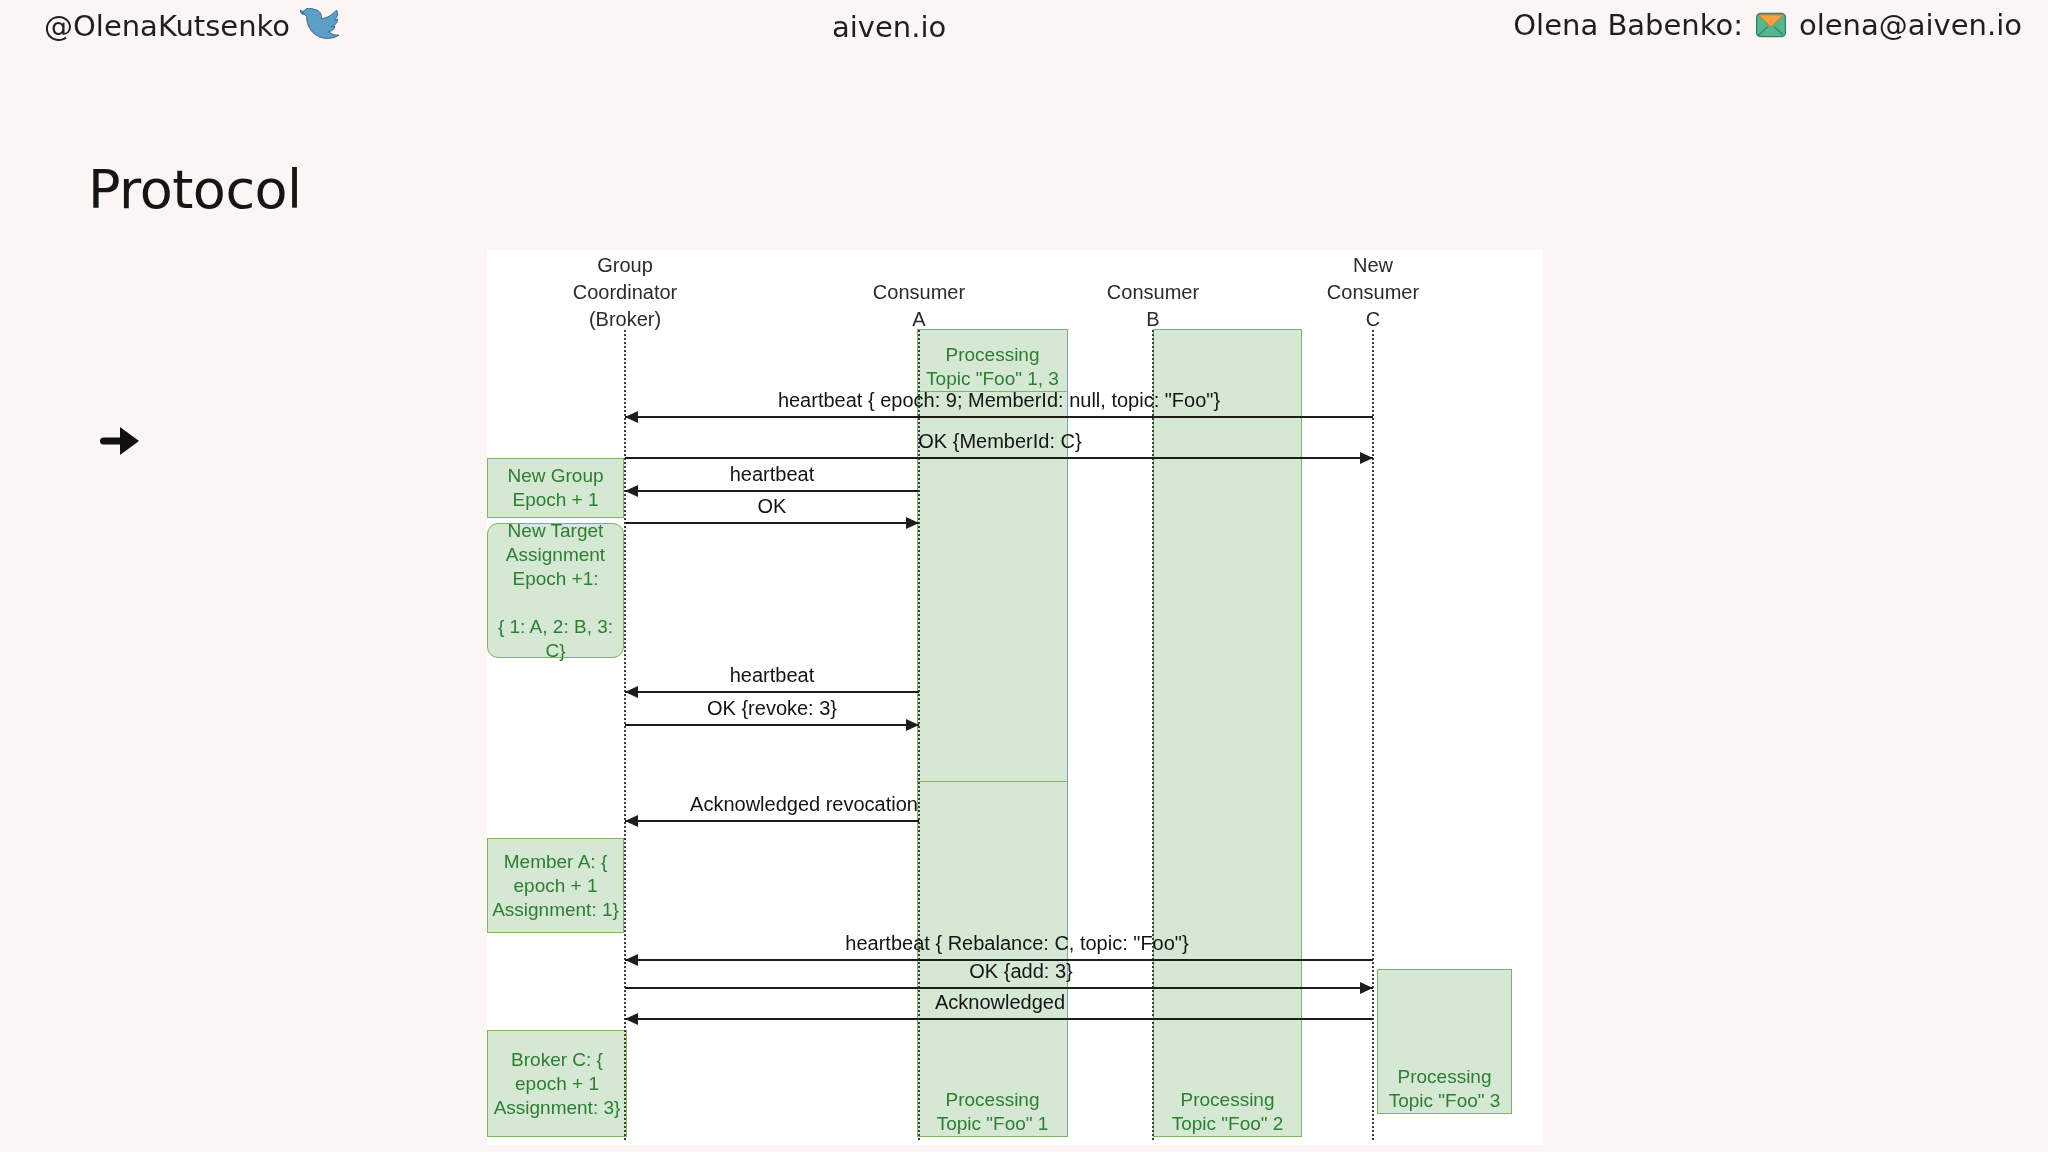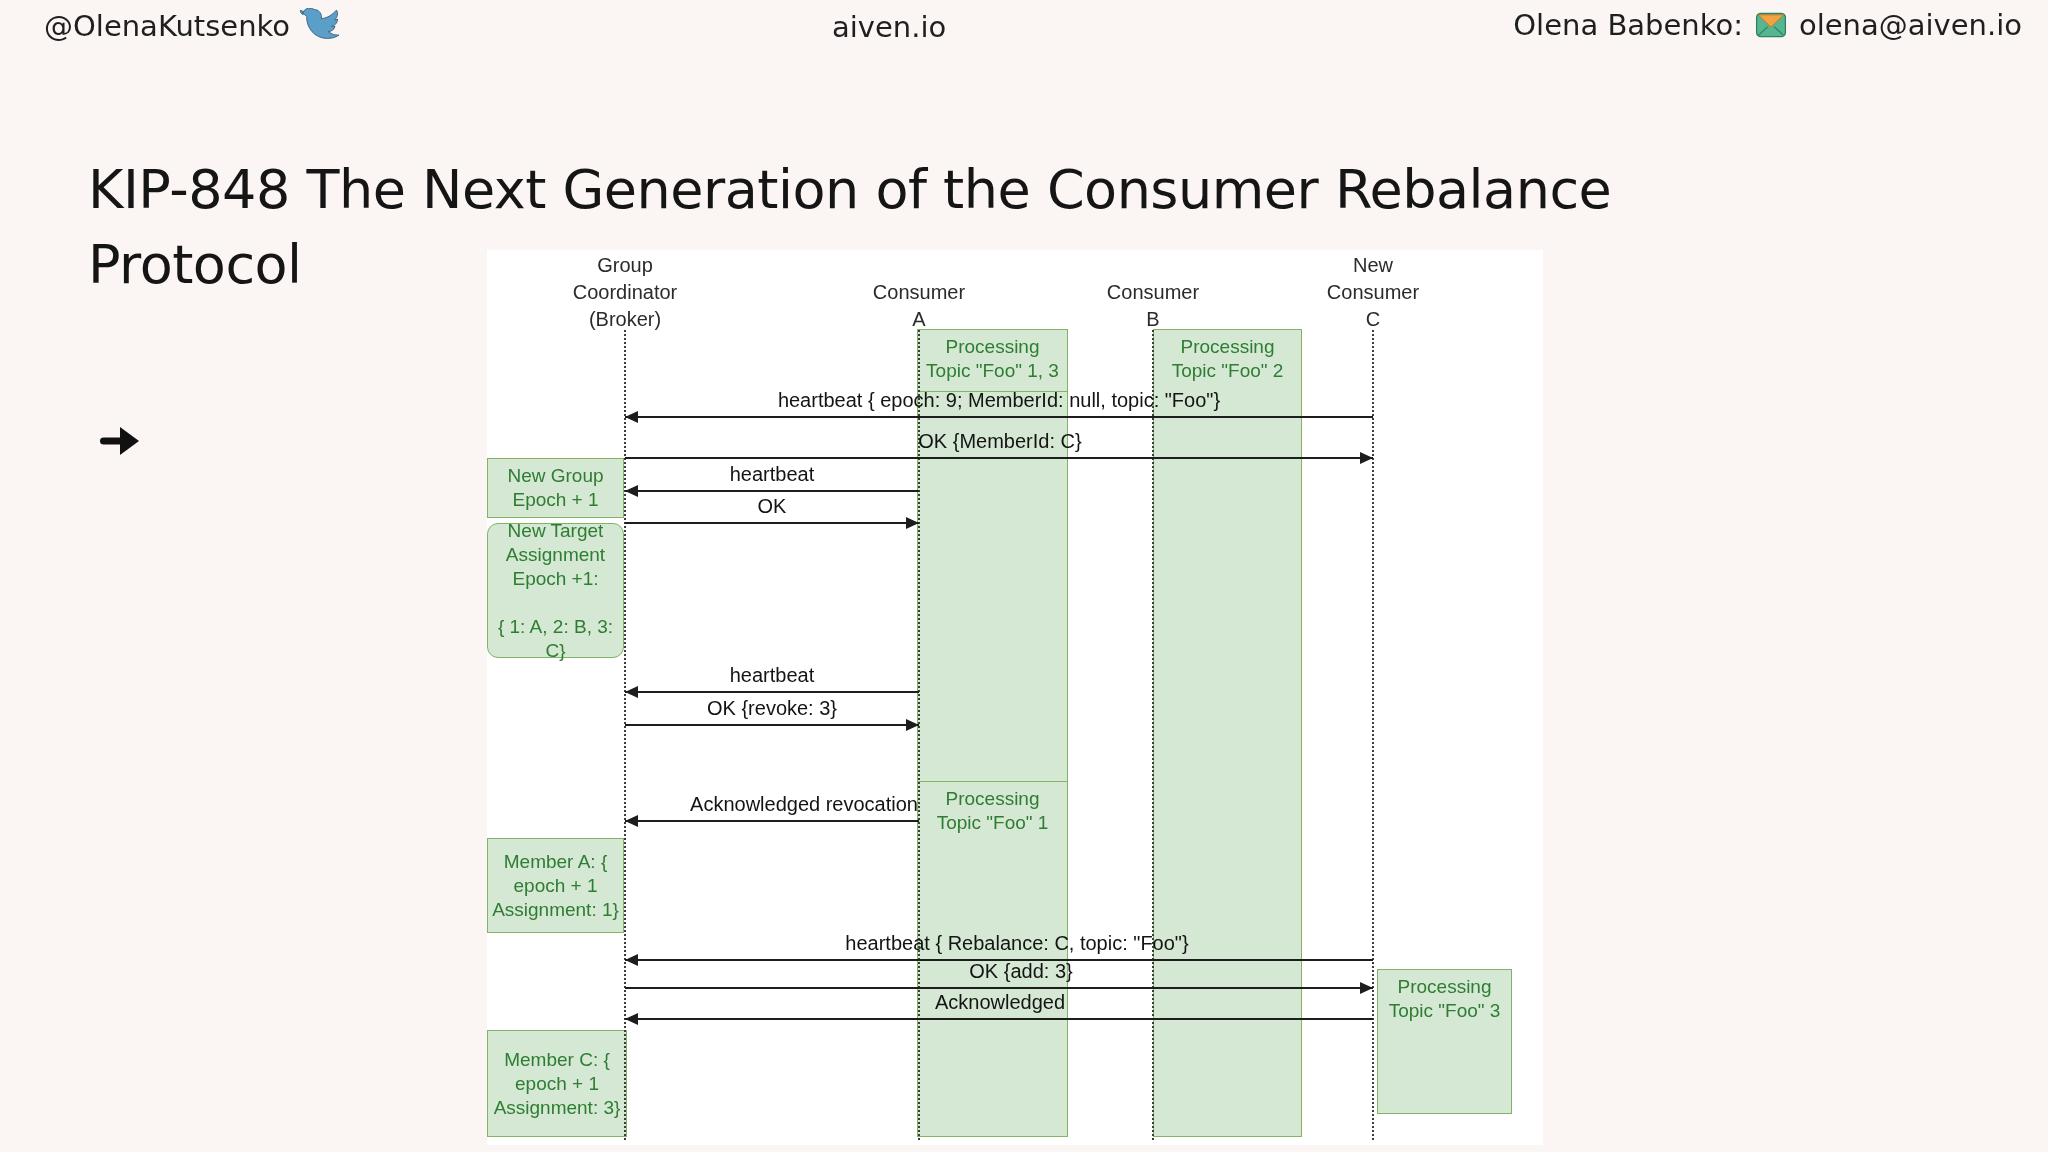--- a/index.html
+++ b/index.html
@@ -17,21 +17,21 @@
   .bullet{position:absolute;left:98px;top:424px}
   
   #diagram{position:absolute;left:487px;top:250px;width:1056px;height:895px;background:#ffffff;
            font-family:"Liberation Sans",sans-serif}
   .actor{position:absolute;transform:translateX(-50%);text-align:center;font-size:20px;line-height:27px;
          color:#2b2b2b;white-space:nowrap;z-index:3}
   .lifeline{position:absolute;width:0;border-left:2px dotted #3c3c3c;z-index:3}
   .gbox{position:absolute;background:#d5e8d4;border:1px solid #82b366;color:#2e7d32;
         font-size:19px;line-height:24px;text-align:center;box-sizing:border-box;
         display:flex;flex-direction:column;z-index:2}
-  .gbox.top{justify-content:flex-start;padding-top:5px}
+  .gbox.top{justify-content:flex-end;padding-top:5px}
   .gbox.center{justify-content:center}
   .mline{position:absolute;height:0;border-top:2px solid #1d1d1d;z-index:4}
   .mhead{position:absolute;width:0;height:0;border-top:6px solid transparent;border-bottom:6px solid transparent;z-index:4}
   .mhead.left{border-right:13px solid #1d1d1d}
   .mhead.right{border-left:13px solid #1d1d1d}
   .mlabel{position:absolute;transform:translateX(-50%);font-size:20px;color:#141414;white-space:nowrap;z-index:5}
 </style>
 </head>
 <body>
 
@@ -52,21 +52,20 @@
         <rect x="1.5" y="4" width="27" height="22" rx="4" fill="#56b690" stroke="#2e8062" stroke-width="1.2"></rect>
         <path d="M3 5.5 L27 5.5 L15 17 Z" fill="#f1a243" stroke="#b97722" stroke-width="0.8"></path>
         <path d="M3.5 24.5 L12 16.5 M26.5 24.5 L18 16.5" stroke="#2e8062" stroke-width="1.2" fill="none"></path>
       </svg>
     </span>
     <span>olena@aiven.io</span>
   </div>
 </header>
 
 <h1 class="title">
-  <div>KIP-848 The Next Generation of the Consumer Rebalance</div>
   <div>Protocol</div>
 </h1>
 
 <div class="bullet">
   <svg width="44" height="34" viewBox="0 0 44 34">
     <rect x="2" y="13.5" width="24" height="7" rx="3.5" fill="#111111"></rect>
     <path d="M22 3 L41 17 L22 31 Z" fill="#111111"></path>
   </svg>
 </div>
 
@@ -104,21 +103,21 @@
       <div>&nbsp;</div>
       <div>{ 1: A, 2: B, 3:</div>
       <div>C}</div>
     </div>
     <div class="gbox center" style="left: 0px; top: 588px; width: 137px; height: 95px;">
       <div>Member A: {</div>
       <div>epoch + 1</div>
       <div>Assignment: 1}</div>
     </div>
     <div class="gbox center" style="left: 0px; top: 780px; width: 140px; height: 107px;">
-      <div>Member C: {</div>
+      <div>Broker C: {</div>
       <div>epoch + 1</div>
       <div>Assignment: 3}</div>
     </div>
     <div class="gbox top" style="left: 430px; top: 79px; width: 151px; height: 63px;">
       <div>Processing</div>
       <div>Topic "Foo" 1, 3</div>
     </div>
     <div class="gbox top" style="left: 430px; top: 141px; width: 151px; height: 391px;"></div>
     <div class="gbox top" style="left: 430px; top: 531px; width: 151px; height: 356px;">
       <div>Processing</div>

